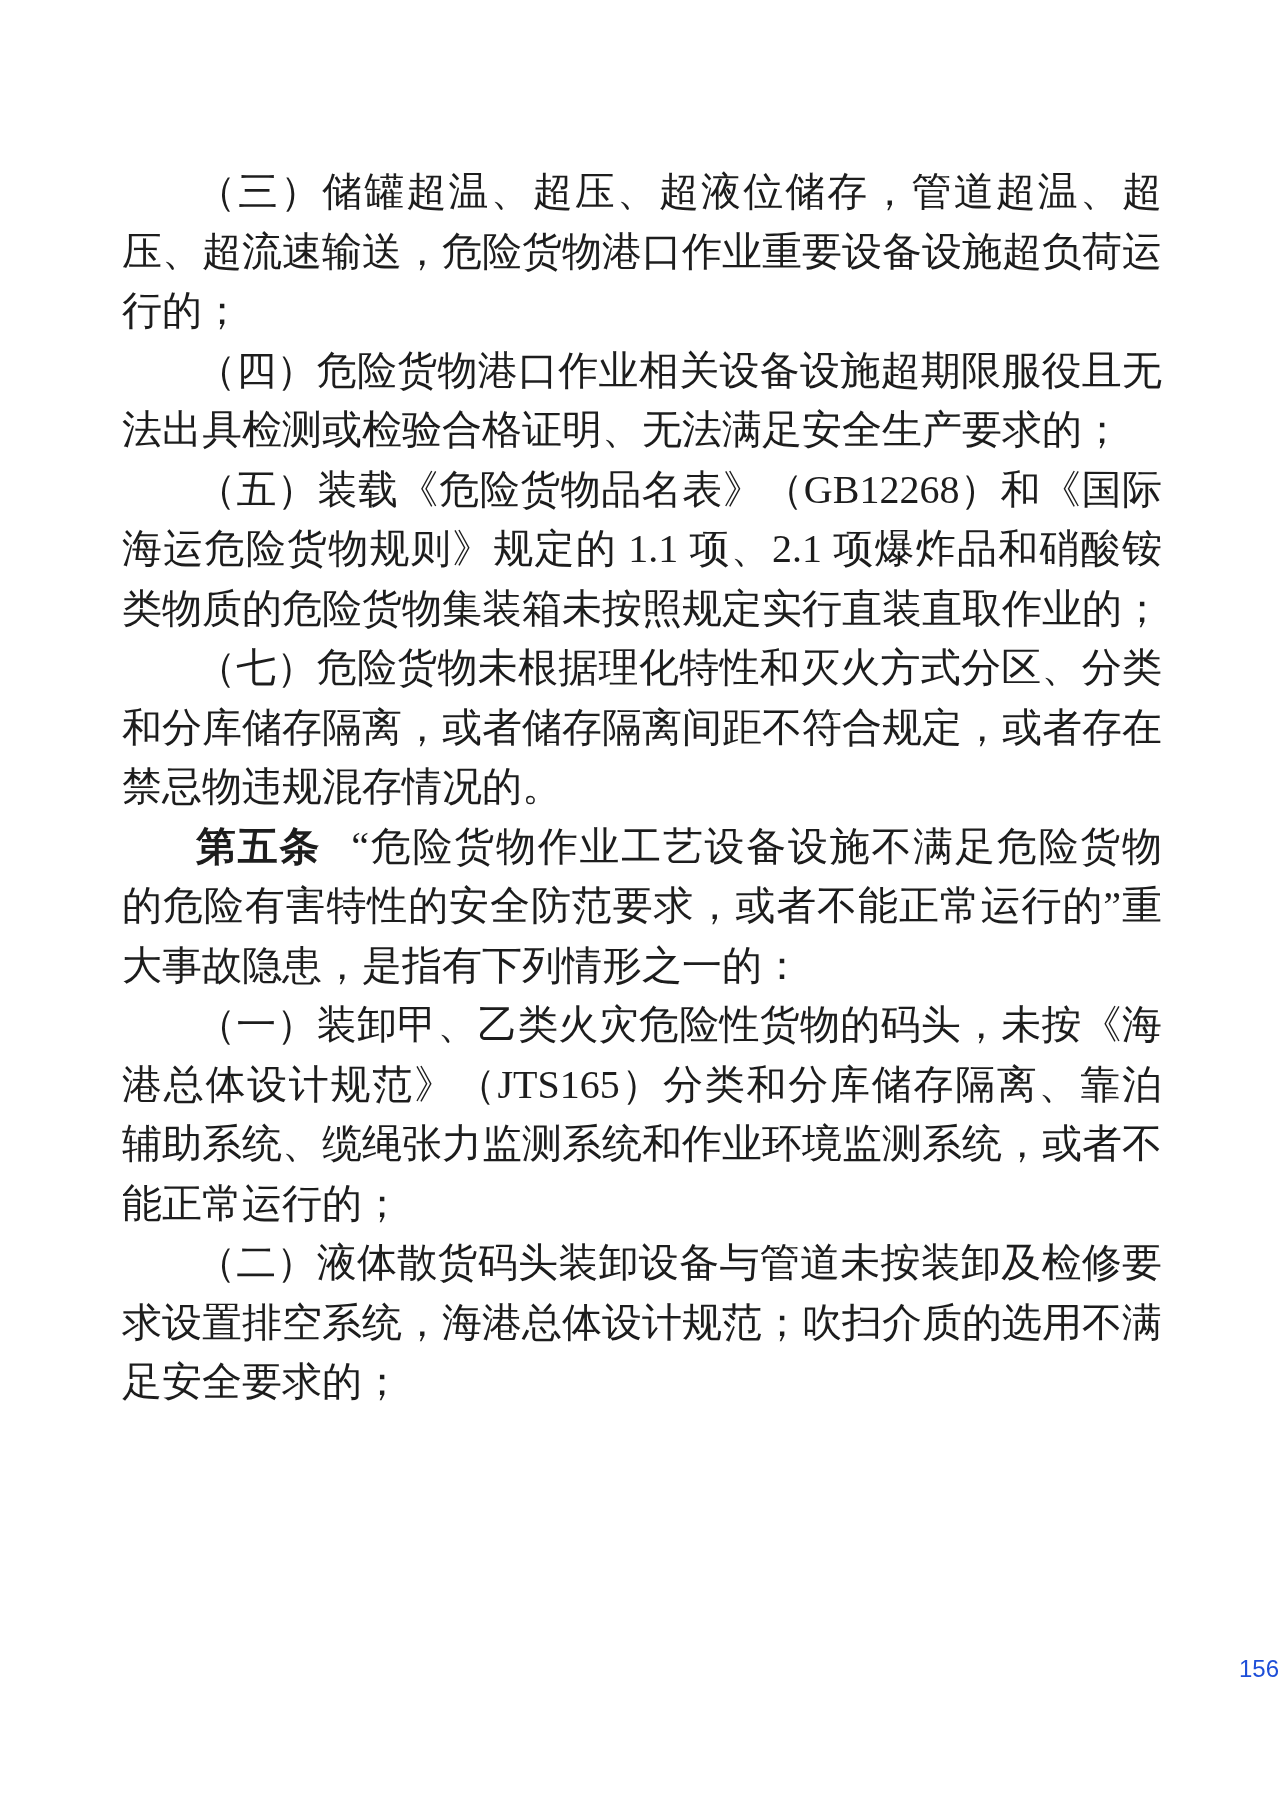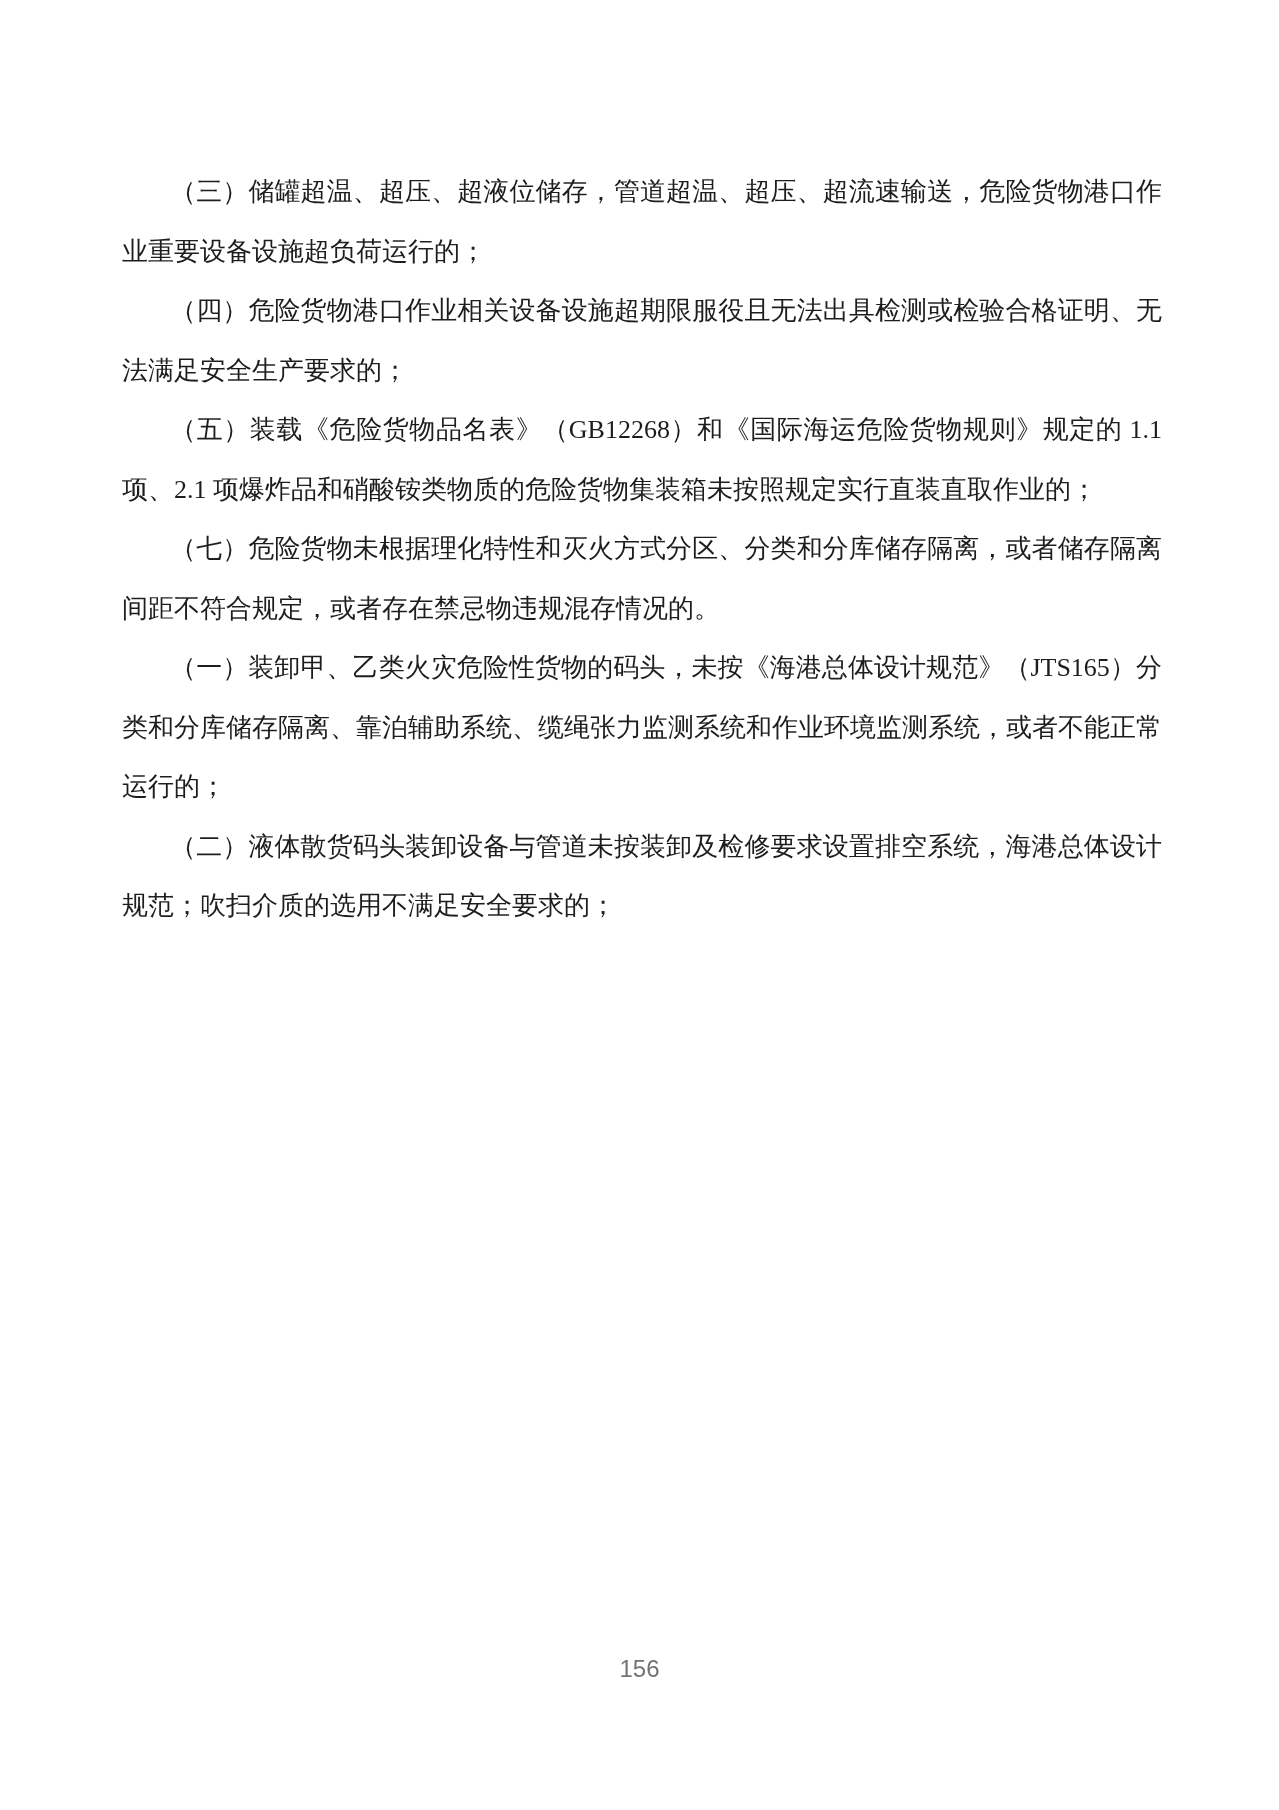--- a/index.html
+++ b/index.html
@@ -18,52 +18,53 @@
     width: 1279px;
     height: 1810px;
     background: #ffffff;
     overflow: hidden;
   }
   .text-block {
     position: absolute;
     left: 122px;
     top: 162px;
     width: 1040px;
-    font-size: 26px;
+    font-size: 40px;
     line-height: 59.5px;
     text-align: justify;
     text-justify: inter-character;
   }
   .para {
     margin: 0;
     padding: 0;
     text-indent: 1.85em;
   }
   .lead {
     font-weight: 700;
     font-family: "Liberation Sans", "DejaVu Sans", sans-serif;
     margin-right: 0.75em;
   }
   .footer {
     position: absolute;
     top: 1655px;
     left: 0;
     width: 100%;
-    text-align: center;
+    text-align: right;
     font-size: 24px;
-    color: #737373;
+    color: #1d4ed8;
     font-family: "Liberation Sans", "DejaVu Sans", sans-serif;
   }
 </style>
 </head>
 <body>
 
 <div class="page">
   <div class="text-block">
     <p class="para">（三）储罐超温、超压、超液位储存，管道超温、超压、超流速输送，危险货物港口作业重要设备设施超负荷运行的；</p>
     <p class="para">（四）危险货物港口作业相关设备设施超期限服役且无法出具检测或检验合格证明、无法满足安全生产要求的；</p>
     <p class="para">（五）装载《危险货物品名表》（GB12268）和《国际海运危险货物规则》规定的 1.1 项、2.1 项爆炸品和硝酸铵类物质的危险货物集装箱未按照规定实行直装直取作业的；</p>
     <p class="para">（七）危险货物未根据理化特性和灭火方式分区、分类和分库储存隔离，或者储存隔离间距不符合规定，或者存在禁忌物违规混存情况的。</p>
+    <p class="para"><span class="lead">第五条</span><span>“危险货物作业工艺设备设施不满足危险货物的危险有害特性的安全防范要求，或者不能正常运行的”重大事故隐患，是指有下列情形之一的：</span></p>
     <p class="para">（一）装卸甲、乙类火灾危险性货物的码头，未按《海港总体设计规范》（JTS165）分类和分库储存隔离、靠泊辅助系统、缆绳张力监测系统和作业环境监测系统，或者不能正常运行的；</p>
     <p class="para">（二）液体散货码头装卸设备与管道未按装卸及检修要求设置排空系统，海港总体设计规范；吹扫介质的选用不满足安全要求的；</p>
   </div>
   <div class="footer">156</div>
 </div>
 
 </body></html>

